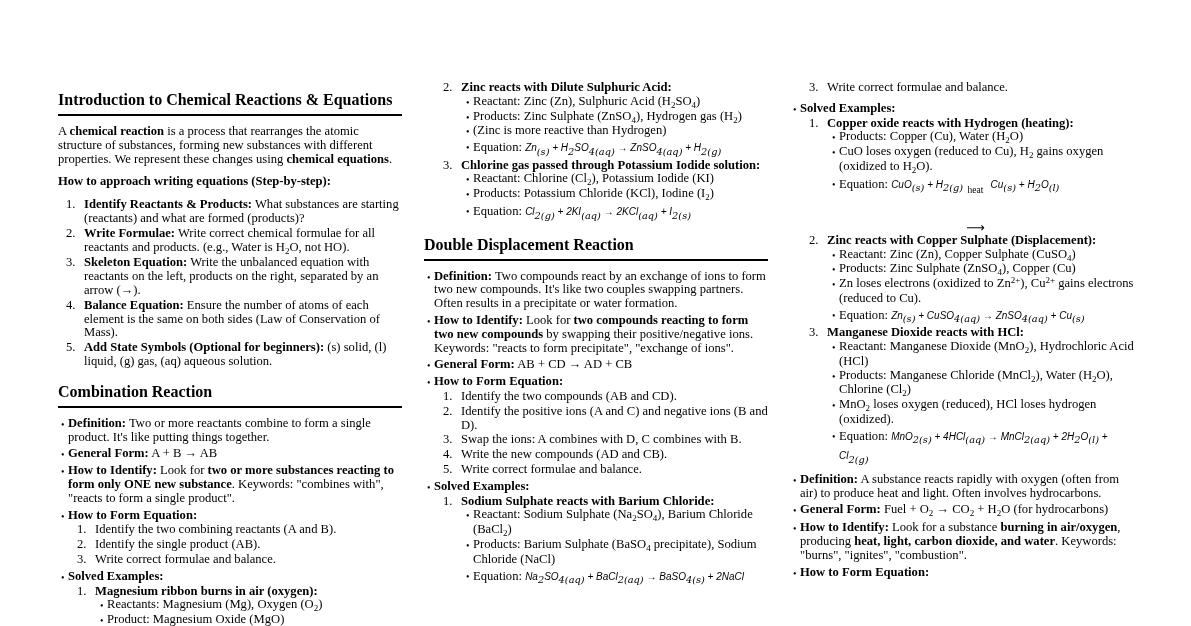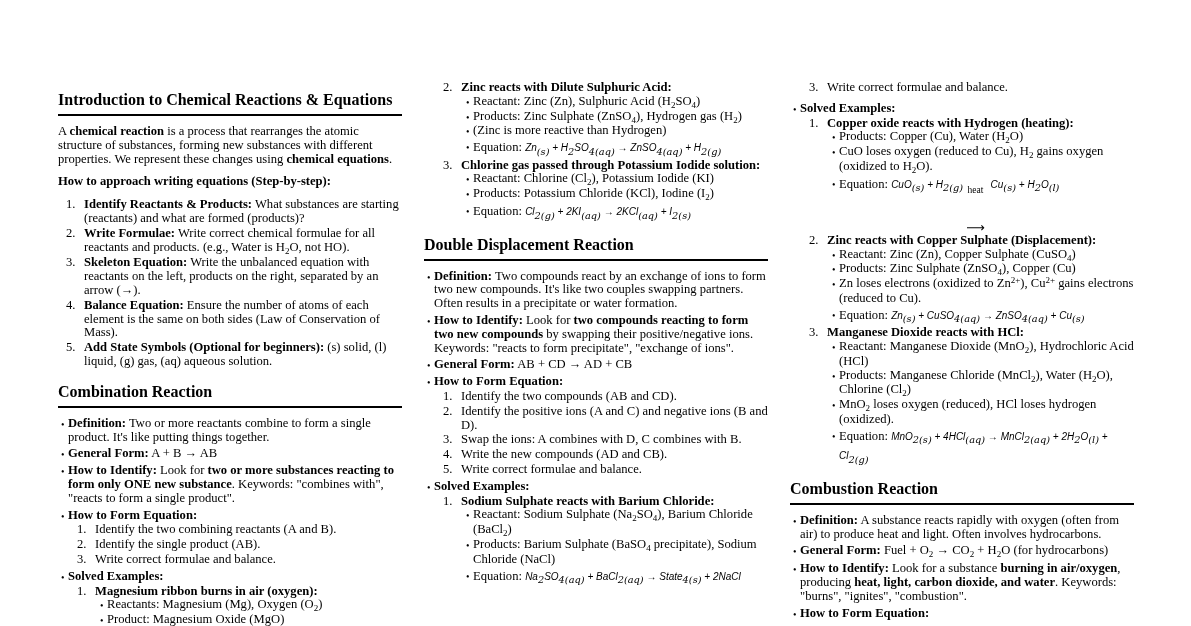--- a/index.html
+++ b/index.html
@@ -144,21 +144,21 @@
             <li><span>Identify the two compounds (AB and CD).</span></li>
             <li><span>Identify the positive ions (A and C) and negative ions (B and D).</span></li>
             <li><span>Swap the ions: A combines with D, C combines with B.</span></li>
             <li><span>Write the new compounds (AD and CB).</span></li>
             <li><span>Write correct formulae and balance.</span></li>
           </ol></li>
         <li><span class="b">Solved Examples:</span><ol class="ol2">
             <li><span class="b">Sodium Sulphate reacts with Barium Chloride:</span><ul class="ul2">
                 <li><span>Reactant: Sodium Sulphate (Na</span><span class="sub">2</span><span>SO</span><span class="sub">4</span><span>), Barium Chloride (BaCl</span><span class="sub">2</span><span>)</span></li>
                 <li><span>Products: Barium Sulphate (BaSO</span><span class="sub">4</span><span> precipitate), Sodium Chloride (NaCl)</span></li>
-                <li class="eq"><span>Equation: </span><span class="m">Na</span><span class="msub">2</span><span class="m">SO</span><span class="msub">4(aq)</span><span class="m"> + BaCl</span><span class="msub">2(aq)</span><span class="m"> → State</span><span class="msub">4(s)</span><span class="m"> + 2NaCl</span></li>
+                <li class="eq"><span>Equation: </span><span class="m">Na</span><span class="msub">2</span><span class="m">SO</span><span class="msub">4(aq)</span><span class="m"> + BaCl</span><span class="msub">2(aq)</span><span class="m"> → BaSO</span><span class="msub">4(s)</span><span class="m"> + 2NaCl</span></li>
               </ul></li>
           </ol></li>
       </ul>
     </div>
   <div class="column">
       <div style="margin-left: 10px;">
         <ol class="ol2" style="counter-reset: li 2;">
           <li><span>Write correct formulae and balance.</span></li>
         </ol>
       </div>
@@ -179,21 +179,20 @@
                 <li class="eq"><span>Equation: </span><span class="m">Zn</span><span class="msub">(s)</span><span class="m"> + CuSO</span><span class="msub">4(aq)</span><span class="m"> → ZnSO</span><span class="msub">4(aq)</span><span class="m"> + Cu</span><span class="msub">(s)</span></li>
               </ul></li>
             <li><span class="b">Manganese Dioxide reacts with HCl:</span><ul class="ul2">
                 <li><span>Reactant: Manganese Dioxide (MnO</span><span class="sub">2</span><span>), Hydrochloric Acid (HCl)</span></li>
                 <li><span>Products: Manganese Chloride (MnCl</span><span class="sub">2</span><span>), Water (H</span><span class="sub">2</span><span>O), Chlorine (Cl</span><span class="sub">2</span><span>)</span></li>
                 <li><span>MnO</span><span class="sub">2</span><span> loses oxygen (reduced), HCl loses hydrogen (oxidized).</span></li>
                 <li class="eq"><span>Equation: </span><span class="m">MnO</span><span class="msub">2(s)</span><span class="m"> + 4HCl</span><span class="msub">(aq)</span><span class="m"> → MnCl</span><span class="msub">2(aq)</span><span class="m"> + 2H</span><span class="msub">2</span><span class="m">O</span><span class="msub">(l)</span><span class="m"> + Cl</span><span class="msub">2(g)</span></li>
               </ul></li>
           </ol></li>
       </ul>
-      <div class="heading">Combustion Reaction</div>
       <ul class="ul1">
         <li><span class="b">Definition:</span><span> A substance reacts rapidly with oxygen (often from air) to produce heat and light. Often involves hydrocarbons.</span></li>
         <li><span class="b">General Form:</span><span> Fuel + O</span><span class="sub">2</span><span> → CO</span><span class="sub">2</span><span> + H</span><span class="sub">2</span><span>O (for hydrocarbons)</span></li>
         <li><span class="b">How to Identify:</span><span> Look for a substance </span><span class="b">burning in air/oxygen</span><span>, producing </span><span class="b">heat, light, carbon dioxide, and water</span><span>. Keywords: "burns", "ignites", "combustion".</span></li>
         <li><span class="b">How to Form Equation:</span></li>
       </ul>
     </div>
 </div>
 
 </body></html>

